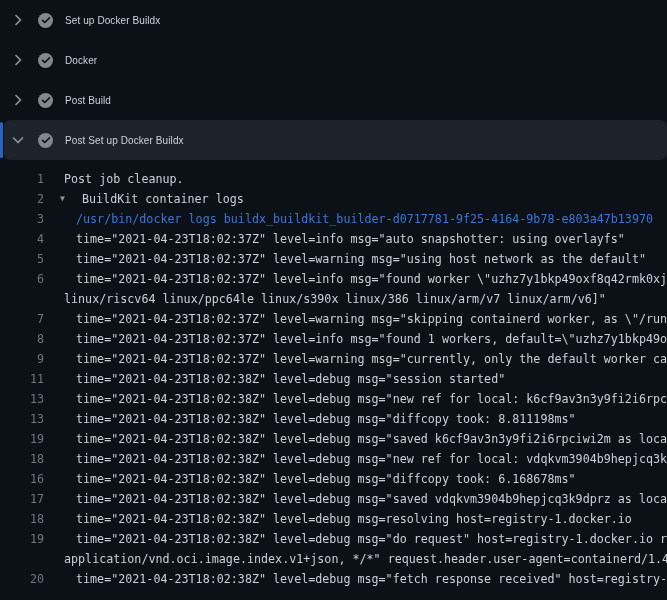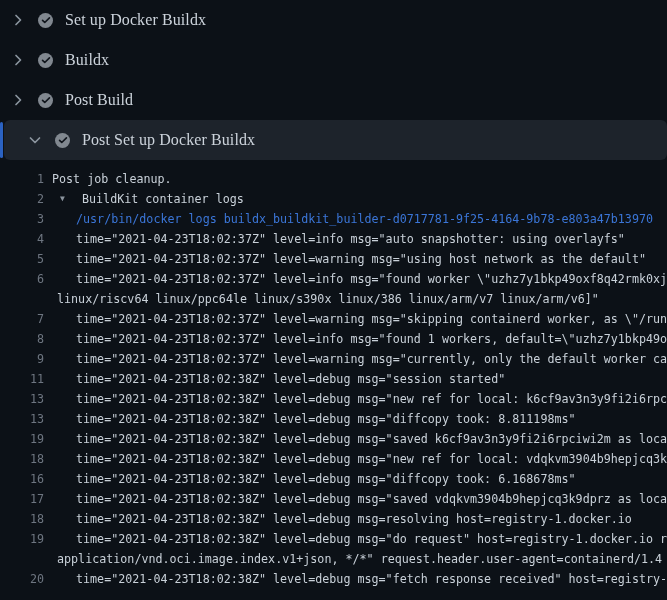--- a/index.html
+++ b/index.html
@@ -10,63 +10,63 @@
   }
   .steps{padding:0}
   .step-row{
     position:relative;height:40px;display:flex;align-items:center;
     padding-left:10px;cursor:pointer;
   }
   .step-row.expanded{
     background:var(--active-step-bg,#1d232b);
     border-radius:6px;
     margin-left:4px;
-    padding-left:23px;
+    padding-left:6px;
   }
   .step-row.expanded::before{
     content:"";position:absolute;left:-4px;top:2px;bottom:2px;width:3px;
     background:var(--accent-blue,#2b62c2);border-radius:3px;
   }
   .chevron{
     width:16px;height:16px;flex:none;display:flex;align-items:center;justify-content:center;
     color:var(--icon-gray,#8b949e);margin-right:12px;
   }
   .chevron svg{display:block}
   .step-row.expanded .chevron svg{transform:rotate(90deg)}
   .status{
     width:15px;height:15px;flex:none;border-radius:50%;
     background:var(--status-circle-bg,#818890);
     display:flex;align-items:center;justify-content:center;
     color:var(--status-check-color,#10151c);
     margin-right:12px;
   }
   .step-title{
-    font-size:16px;color:var(--step-title-color,#ccd3db);letter-spacing:.1px;font-family:Liberation Serif, serif;
+    font-size:10px;color:var(--step-title-color,#ccd3db);letter-spacing:.1px;
   }
   .log{
     padding-top:9px;
     font-family:"DejaVu Sans Mono",monospace;
     font-size:11.7px;line-height:20px;
     color:var(--log-text-color,#c9d1d9);
   }
   .log-row{display:flex;height:20px;white-space:pre;overflow:hidden}
   .num{
     width:44px;flex:none;text-align:right;
     color:var(--line-number-color,#6e7681);cursor:pointer;
   }
   .toggle{
     flex:none;margin-left:16px;width:18px;
     color:var(--icon-gray,#8b949e);font-size:8px;line-height:20px;text-align:left;
     cursor:pointer;
   }
-  .log-row.top    .text{margin-left:8px}
+  .log-row.top    .text{margin-left:20px}
   .log-row.child  .text{margin-left:32px}
   .log-row.command .text{margin-left:32px;color:var(--command-color,#3b76d8)}
   .log-row.group  .text{margin-left:4px}
-  .log-row.wrap   .text{margin-left:13px}
+  .log-row.wrap   .text{margin-left:20px}
 </style>
 </head>
 <body>
 
 <div class="app">
 
   <div class="steps">
       <div class="step-row">
     <span class="chevron">
       <svg width="16" height="16" viewBox="0 0 16 16">
@@ -84,21 +84,21 @@
     <span class="chevron">
       <svg width="16" height="16" viewBox="0 0 16 16">
         <path d="M6 3.5 L10.5 8 L6 12.5" fill="none" stroke="currentColor" stroke-width="1.7" stroke-linecap="round" stroke-linejoin="round"></path>
       </svg>
     </span>
     <span class="status">
       <svg width="10" height="10" viewBox="0 0 16 16">
         <path d="M2.5 8.5 L6 12 L13.5 4.5" fill="none" stroke="currentColor" stroke-width="2.6" stroke-linecap="round" stroke-linejoin="round"></path>
       </svg>
     </span>
-    <span class="step-title">Buildx</span>
+    <span class="step-title">Docker</span>
   </div>
       <div class="step-row">
     <span class="chevron">
       <svg width="16" height="16" viewBox="0 0 16 16">
         <path d="M6 3.5 L10.5 8 L6 12.5" fill="none" stroke="currentColor" stroke-width="1.7" stroke-linecap="round" stroke-linejoin="round"></path>
       </svg>
     </span>
     <span class="status">
       <svg width="10" height="10" viewBox="0 0 16 16">
         <path d="M2.5 8.5 L6 12 L13.5 4.5" fill="none" stroke="currentColor" stroke-width="2.6" stroke-linecap="round" stroke-linejoin="round"></path>

